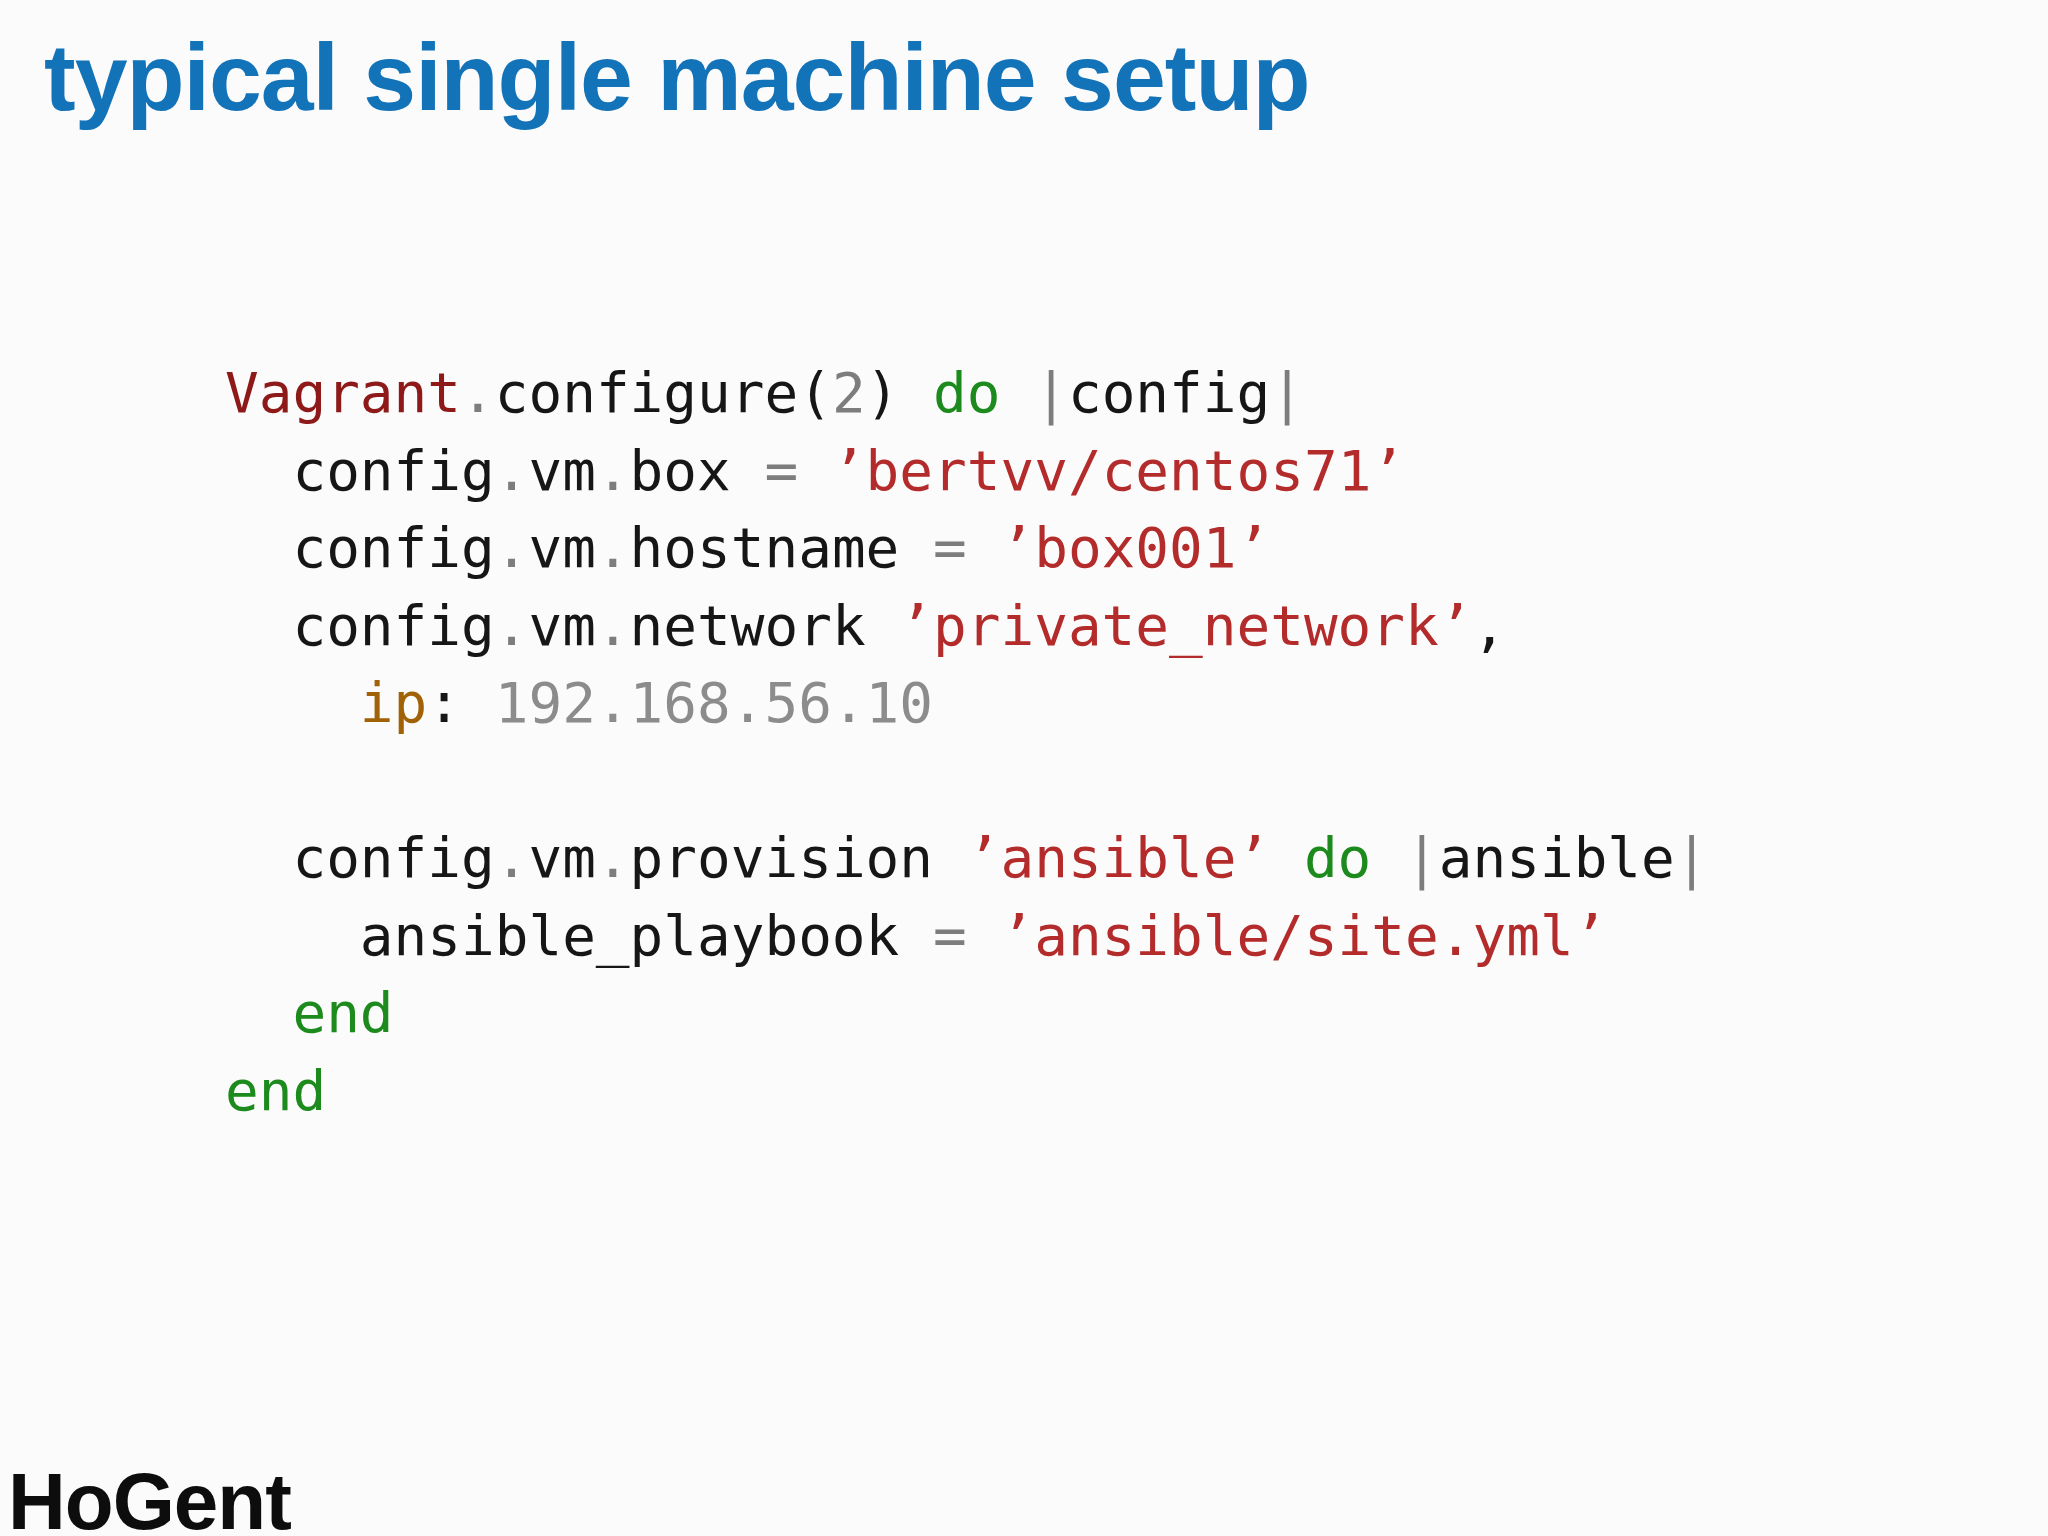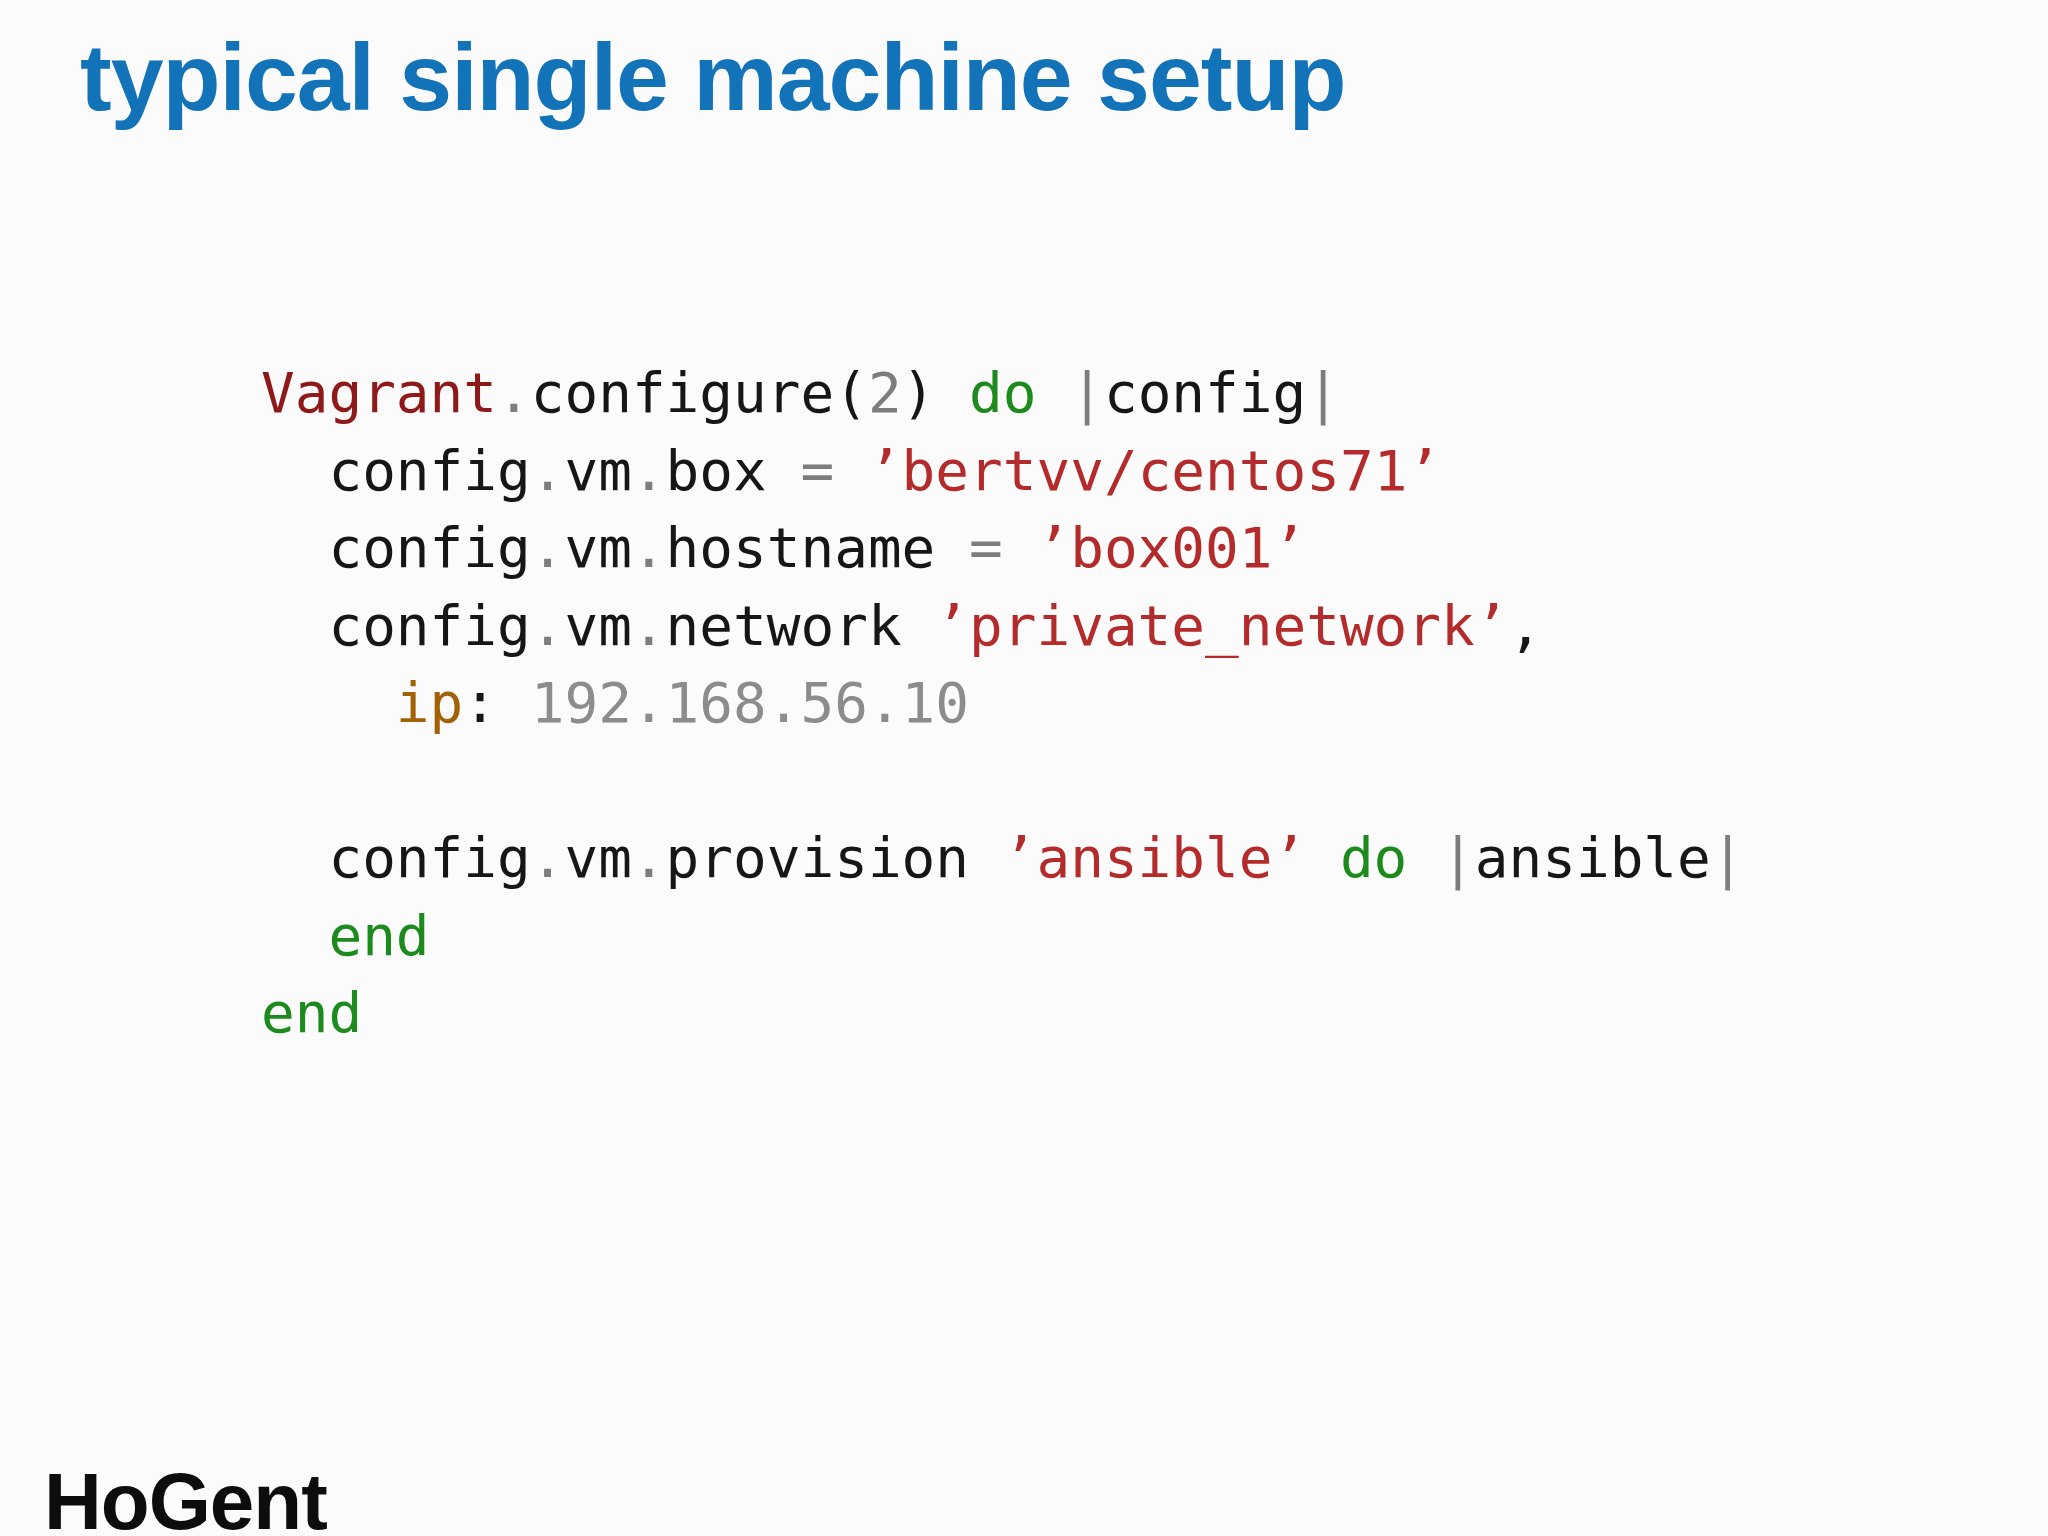--- a/index.html
+++ b/index.html
@@ -8,21 +8,20 @@
     height: 1536px;
     overflow: hidden;
     background: #fbfbfb;
     font-family: "Liberation Sans", sans-serif;
   }
   .slide {
     position: relative;
     width: 1809px;
     height: 1536px;
     background: #fbfbfb;
-    margin-left: 36px;
   }
   .slide-title {
     position: absolute;
     left: 44px;
     top: 30px;
     font-family: "Liberation Sans", sans-serif;
     font-weight: 700;
     font-size: 95px;
     line-height: 1;
     letter-spacing: -1px;
@@ -60,18 +59,19 @@
   <h1 class="slide-title" style="color: rgb(19, 115, 185);">typical single machine setup</h1>
 
   <div class="code-block">
       <div class="code-line"><span style="color: rgb(142, 25, 25);">Vagrant</span><span style="color: rgb(125, 125, 125);">.</span><span style="color: rgb(22, 22, 22);">configure</span><span style="color: rgb(22, 22, 22);">(</span><span style="color: rgb(125, 125, 125);">2</span><span style="color: rgb(22, 22, 22);">)</span><span style="color: rgb(22, 22, 22);"> </span><span style="color: rgb(29, 138, 29);">do</span><span style="color: rgb(22, 22, 22);"> </span><span style="color: rgb(125, 125, 125);">|</span><span style="color: rgb(22, 22, 22);">config</span><span style="color: rgb(125, 125, 125);">|</span></div>
       <div class="code-line"><span style="color: rgb(22, 22, 22);">  config</span><span style="color: rgb(125, 125, 125);">.</span><span style="color: rgb(22, 22, 22);">vm</span><span style="color: rgb(125, 125, 125);">.</span><span style="color: rgb(22, 22, 22);">box</span><span style="color: rgb(22, 22, 22);"> </span><span style="color: rgb(125, 125, 125);">=</span><span style="color: rgb(22, 22, 22);"> </span><span style="color: rgb(179, 43, 43);">’bertvv/centos71’</span></div>
       <div class="code-line"><span style="color: rgb(22, 22, 22);">  config</span><span style="color: rgb(125, 125, 125);">.</span><span style="color: rgb(22, 22, 22);">vm</span><span style="color: rgb(125, 125, 125);">.</span><span style="color: rgb(22, 22, 22);">hostname</span><span style="color: rgb(22, 22, 22);"> </span><span style="color: rgb(125, 125, 125);">=</span><span style="color: rgb(22, 22, 22);"> </span><span style="color: rgb(179, 43, 43);">’box001’</span></div>
       <div class="code-line"><span style="color: rgb(22, 22, 22);">  config</span><span style="color: rgb(125, 125, 125);">.</span><span style="color: rgb(22, 22, 22);">vm</span><span style="color: rgb(125, 125, 125);">.</span><span style="color: rgb(22, 22, 22);">network</span><span style="color: rgb(22, 22, 22);"> </span><span style="color: rgb(179, 43, 43);">’private_network’</span><span style="color: rgb(22, 22, 22);">,</span></div>
       <div class="code-line"><span style="color: rgb(22, 22, 22);">    </span><span style="color: #a16207;">ip</span><span style="color: rgb(22, 22, 22);">:</span><span style="color: rgb(22, 22, 22);"> </span><span style="color: rgb(140, 140, 140);">192.168.56.10</span></div>
       <div class="code-line"> </div>
       <div class="code-line"><span style="color: rgb(22, 22, 22);">  config</span><span style="color: rgb(125, 125, 125);">.</span><span style="color: rgb(22, 22, 22);">vm</span><span style="color: rgb(125, 125, 125);">.</span><span style="color: rgb(22, 22, 22);">provision</span><span style="color: rgb(22, 22, 22);"> </span><span style="color: rgb(179, 43, 43);">’ansible’</span><span style="color: rgb(22, 22, 22);"> </span><span style="color: rgb(29, 138, 29);">do</span><span style="color: rgb(22, 22, 22);"> </span><span style="color: rgb(125, 125, 125);">|</span><span style="color: rgb(22, 22, 22);">ansible</span><span style="color: rgb(125, 125, 125);">|</span></div>
+      <div class="code-line"><span style="color: rgb(22, 22, 22);">    ansible_playbook</span><span style="color: rgb(22, 22, 22);"> </span><span style="color: rgb(125, 125, 125);">=</span><span style="color: rgb(22, 22, 22);"> </span><span style="color: rgb(179, 43, 43);">’ansible/site.yml’</span></div>
       <div class="code-line"><span style="color: rgb(29, 138, 29);">  end</span></div>
       <div class="code-line"><span style="color: rgb(29, 138, 29);">end</span></div>
     </div>
 
   <div class="footer-logo" style="color: rgb(13, 13, 13);">HoGent</div>
 </div>
 
 </body></html>

